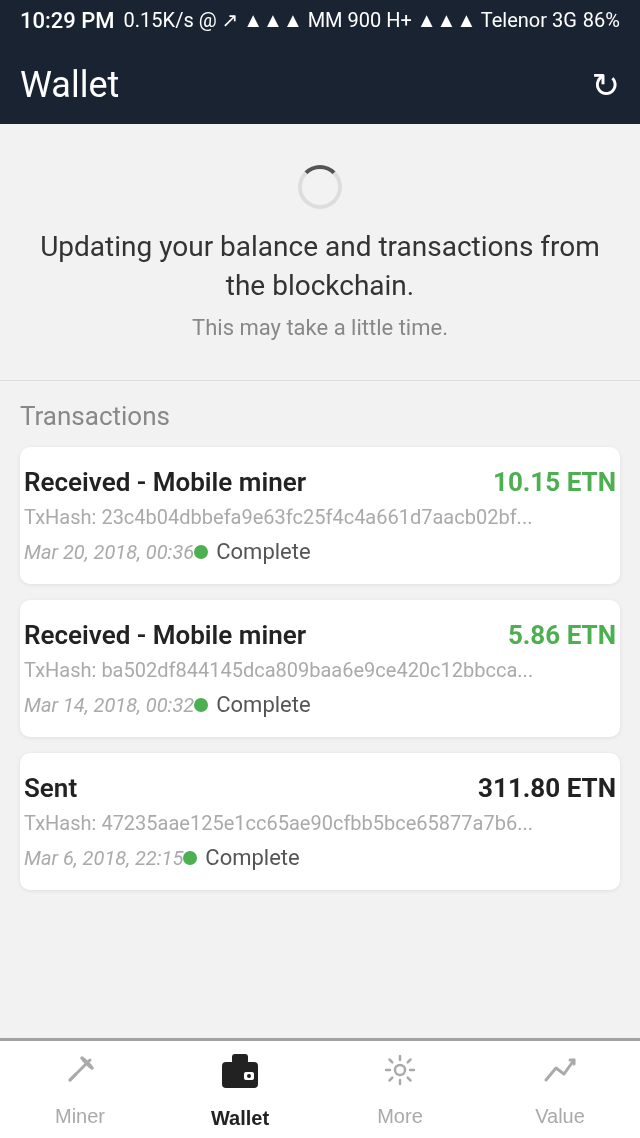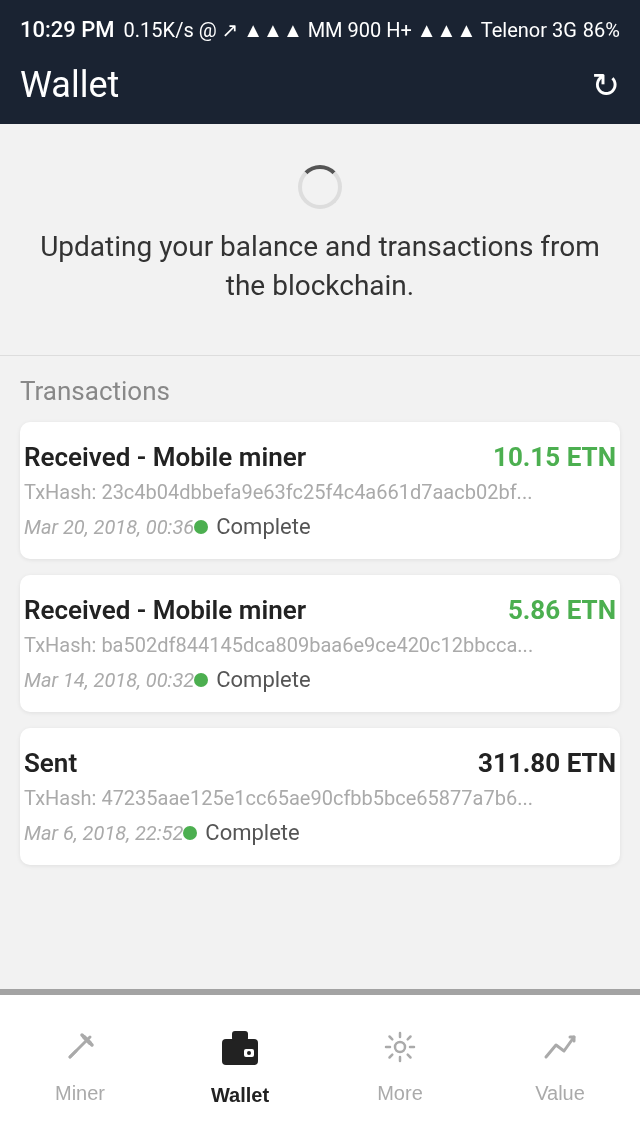--- a/index.html
+++ b/index.html
@@ -14,21 +14,21 @@
     }
 
     
     .status-bar {
       background: #1a2332;
       color: #fff;
       font-size: 22px;
       padding: 8px 20px;
       display: flex;
       justify-content: space-between;
-      align-items: flex-end;
+      align-items: flex-start;
       height: 50px;
     }
     .status-left { font-weight: 500; }
     .status-right { display: flex; align-items: center; gap: 6px; font-size: 20px; }
 
     
     .header {
       background: #1a2332;
       color: #fff;
       padding: 14px 20px 18px 20px;
@@ -163,23 +163,23 @@
       width: 14px;
       height: 14px;
       border-radius: 50%;
       background: #4caf50;
       display: inline-block;
     }
 
     
     .bottom-nav {
       background: #fff;
-      border-top: 6px solid #a3a3a3;
-      display: flex;
-      height: 149px;
+      border-top: 3px solid #a3a3a3;
+      display: flex;
+      height: 100px;
       margin-top: auto;
     }
     .nav-item {
       flex: 1;
       display: flex;
       flex-direction: column;
       align-items: center;
       justify-content: center;
       gap: 8px;
       cursor: pointer;
@@ -219,20 +219,21 @@
 </div>
 
 <div class="sync-section">
   <div class="spinner-container">
     <div class="spinner"></div>
   </div>
   <div class="sync-title">
     <span>Updating your balance and transactions from</span><br>
     <span>the blockchain.</span>
   </div>
+  <div class="sync-subtitle">This may take a little time.</div>
 </div>
 
 <div class="divider"></div>
 
 <div class="transactions-section">
   <div class="transactions-label">Transactions</div>
 
   <div class="tx-card">
     <div class="tx-row-top">
       <span class="tx-type">Received - Mobile miner</span>
@@ -263,21 +264,21 @@
     </div>
   </div>
 
   <div class="tx-card">
     <div class="tx-row-top">
       <span class="tx-type">Sent</span>
       <span class="tx-amount-dark">311.80 ETN</span>
     </div>
     <div class="tx-hash">TxHash: 47235aae125e1cc65ae90cfbb5bce65877a7b6...</div>
     <div class="tx-row-bottom">
-      <span class="tx-date">Mar 6, 2018, 22:52</span>
+      <span class="tx-date">Mar 6, 2018, 22:15</span>
       <span class="tx-status">
         <span class="status-dot"></span>
         <span>Complete</span>
       </span>
     </div>
   </div>
 </div>
 
 <div class="bottom-nav">
 

